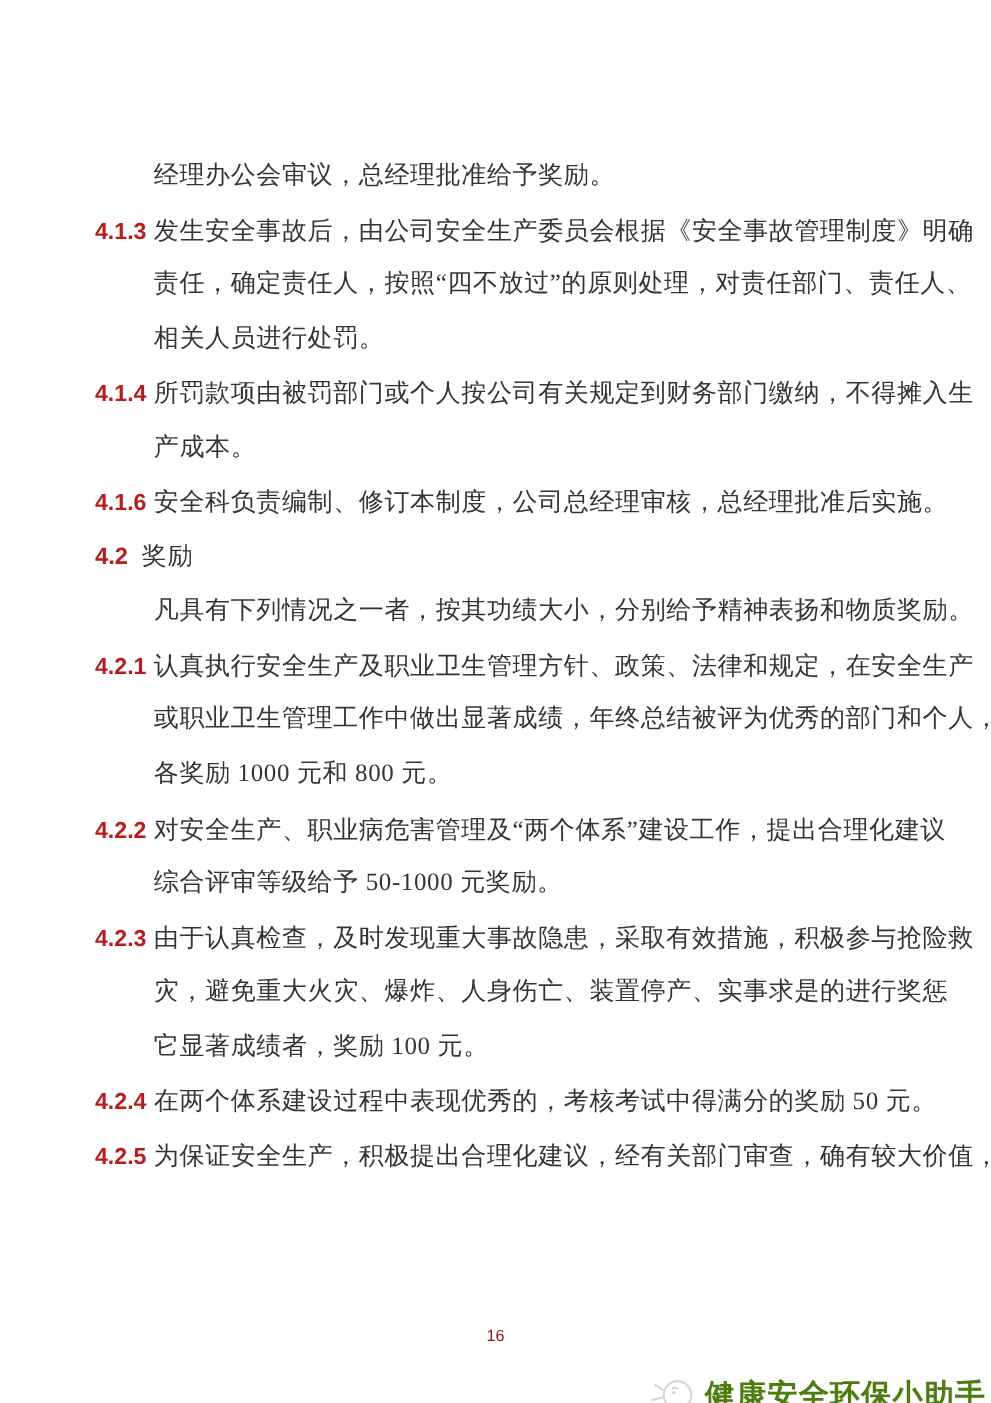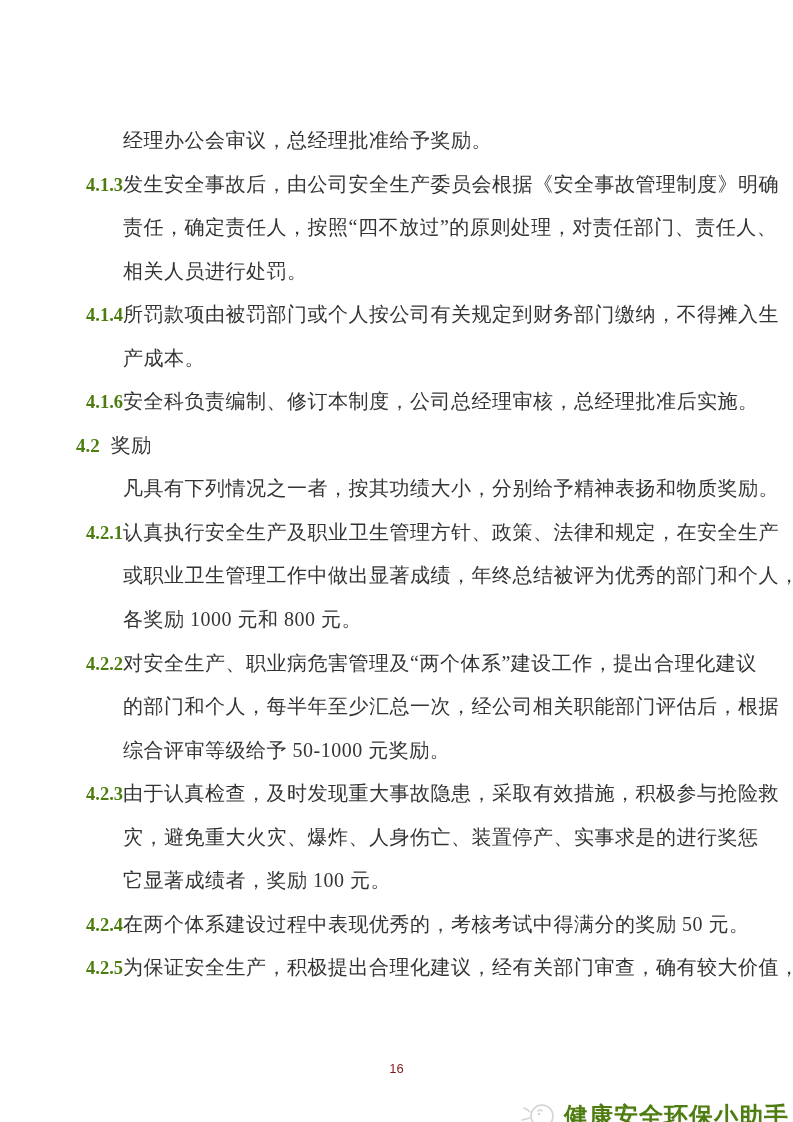--- a/index.html
+++ b/index.html
@@ -22,26 +22,25 @@
   .line {
     height: 43.55px;
     line-height: 43.55px;
     font-size: 20px;
     white-space: nowrap;
     letter-spacing: 0.5px;
   }
   .num {
     display: inline-block;
     width: 47px;
-    font-family: Liberation Serif, serif;
+    font-family: Liberation Sans, sans-serif;
     font-weight: 600;
     font-size: 18.5px;
-    color: #4d7c0f;
+    color: #b91c1c;
     letter-spacing: 0;
-    text-align: right;
   }
   .cont { padding-left: 47px; }
   .heading { font-weight: 700; }
   .heading .num {
     width: auto;
     margin-right: 11px;
     font-weight: 700;
     font-size: 19px;
   }
   .heading .txt { font-weight: 400; }
@@ -86,21 +85,20 @@
       <div class="line cont"><span class="txt">相关人员进行处罚。</span></div>
       <div class="line item"><span class="num">4.1.4</span><span class="txt">所罚款项由被罚部门或个人按公司有关规定到财务部门缴纳，不得摊入生</span></div>
       <div class="line cont"><span class="txt">产成本。</span></div>
       <div class="line item"><span class="num">4.1.6</span><span class="txt">安全科负责编制、修订本制度，公司总经理审核，总经理批准后实施。</span></div>
       <div class="line heading"><span class="num">4.2</span><span class="txt">奖励</span></div>
       <div class="line cont"><span class="txt">凡具有下列情况之一者，按其功绩大小，分别给予精神表扬和物质奖励。</span></div>
       <div class="line item"><span class="num">4.2.1</span><span class="txt">认真执行安全生产及职业卫生管理方针、政策、法律和规定，在安全生产</span></div>
       <div class="line cont"><span class="txt">或职业卫生管理工作中做出显著成绩，年终总结被评为优秀的部门和个人，</span></div>
       <div class="line cont"><span class="txt">各奖励 1000 元和 800 元。</span></div>
       <div class="line item"><span class="num">4.2.2</span><span class="txt">对安全生产、职业病危害管理及“两个体系”建设工作，提出合理化建议</span></div>
-      <div class="line cont"><span class="txt">的部门和个人，每半年至少汇总一次，经公司相关职能部门评估后，根据</span></div>
       <div class="line cont"><span class="txt">综合评审等级给予 50-1000 元奖励。</span></div>
       <div class="line item"><span class="num">4.2.3</span><span class="txt">由于认真检查，及时发现重大事故隐患，采取有效措施，积极参与抢险救</span></div>
       <div class="line cont"><span class="txt">灾，避免重大火灾、爆炸、人身伤亡、装置停产、实事求是的进行奖惩</span></div>
       <div class="line cont"><span class="txt">它显著成绩者，奖励 100 元。</span></div>
       <div class="line item"><span class="num">4.2.4</span><span class="txt">在两个体系建设过程中表现优秀的，考核考试中得满分的奖励 50 元。</span></div>
       <div class="line item"><span class="num">4.2.5</span><span class="txt">为保证安全生产，积极提出合理化建议，经有关部门审查，确有较大价值，</span></div>
     </div>
 
   <div class="page-number">16</div>
 

